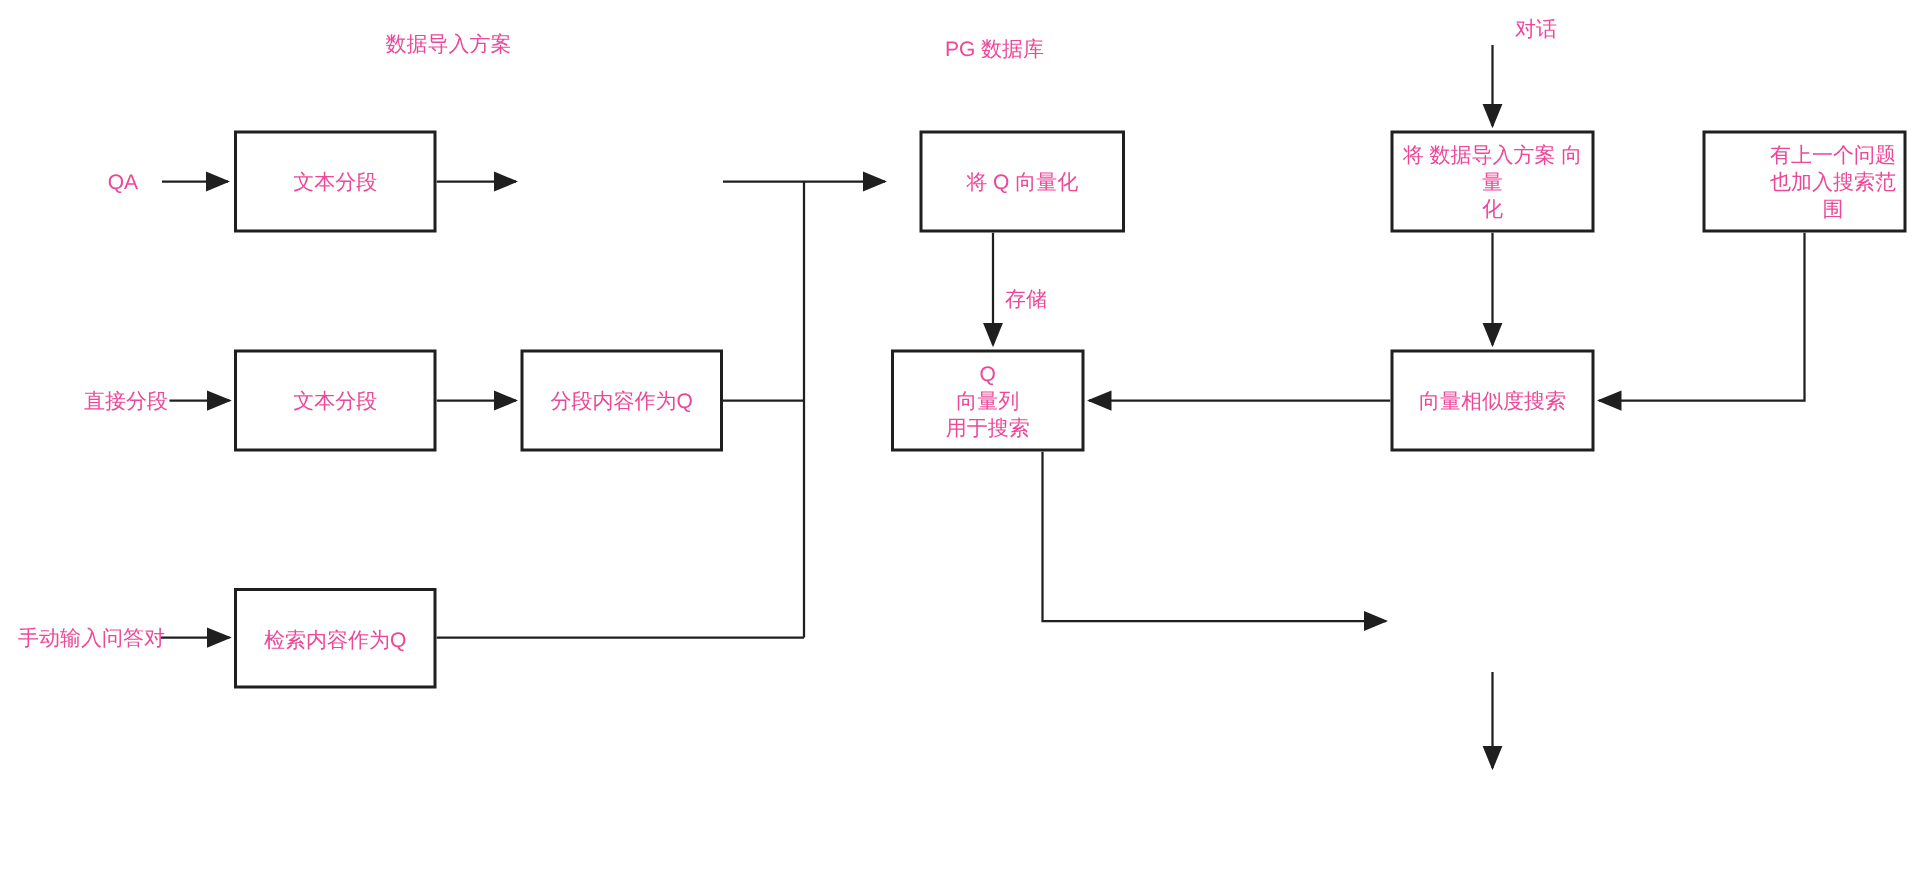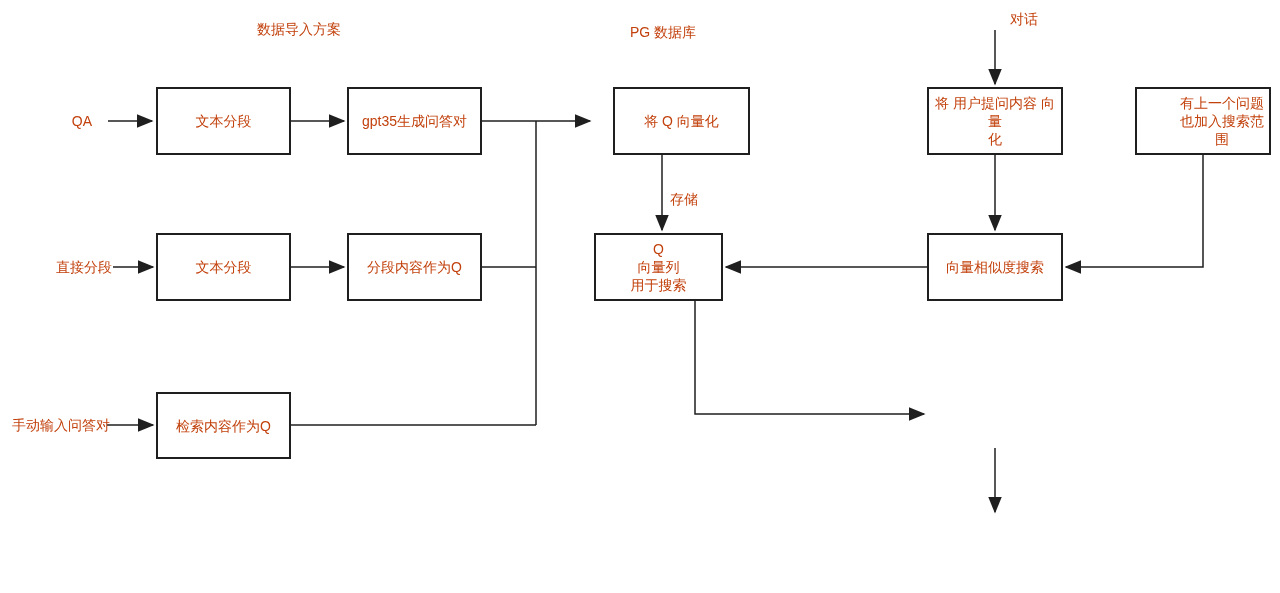--- a/index.html
+++ b/index.html
@@ -2,21 +2,21 @@
 <html><head>
 <meta charset="utf-8">
 <style>
   html, body { margin: 0; padding: 0; background: #ffffff; }
   #canvas {
     position: relative;
     width: 1280px;
     height: 593px;
     background: #ffffff;
     font-family: "Liberation Sans", "DejaVu Sans", sans-serif;
-    color: #c2410c;
+    color: #ec4899;
     overflow: hidden;
   }
   #edges {
     position: absolute;
     left: 0; top: 0;
     width: 1280px; height: 593px;
   }
   .node {
     position: absolute;
     box-sizing: border-box;
@@ -97,27 +97,26 @@
   <div class="flabel center" id="t-import">数据导入方案</div>
   <div class="flabel center" id="t-pg">PG 数据库</div>
   <div class="flabel center" id="t-dialog">对话</div>
 
   <div class="flabel right" id="l-qa">QA</div>
   <div class="flabel right" id="l-direct">直接分段</div>
   <div class="flabel" id="l-manual">手动输入问答对</div>
   <div class="flabel" id="l-store">存储</div>
 
   <div class="node" id="n-a1">文本分段</div>
-  <div class="node" id="n-a2">gpt35生成问答对</div>
   <div class="node" id="n-b1">文本分段</div>
   <div class="node" id="n-b2">分段内容作为Q</div>
   <div class="node" id="n-d1">检索内容作为Q</div>
   <div class="node" id="n-c1">将 Q 向量化</div>
   <div class="node" id="n-c2">Q
 向量列
 用于搜索</div>
-  <div class="node" id="n-e1">将 用户提问内容 向量
+  <div class="node" id="n-e1">将 数据导入方案 向量
 化</div>
   <div class="node" id="n-e2">有上一个问题
 也加入搜索范围</div>
   <div class="node" id="n-e3">向量相似度搜索</div>
 
 </div>
 
 </body></html>

